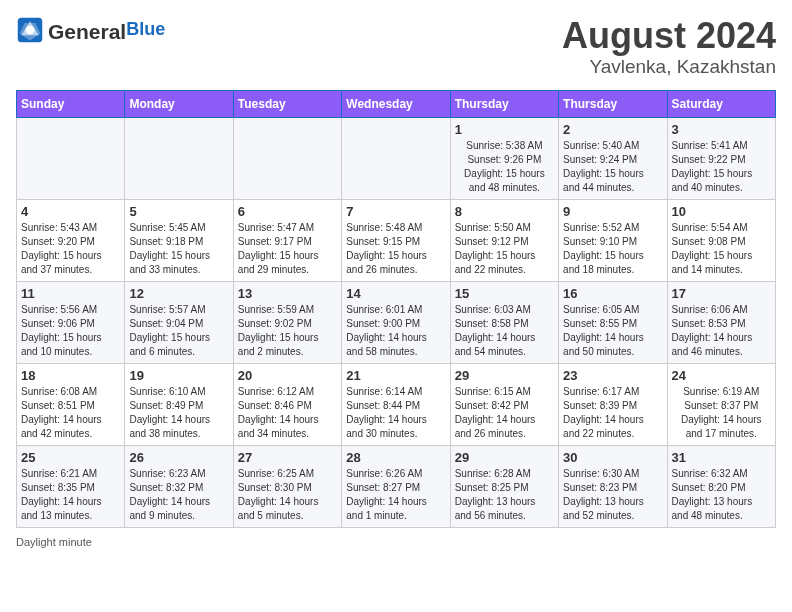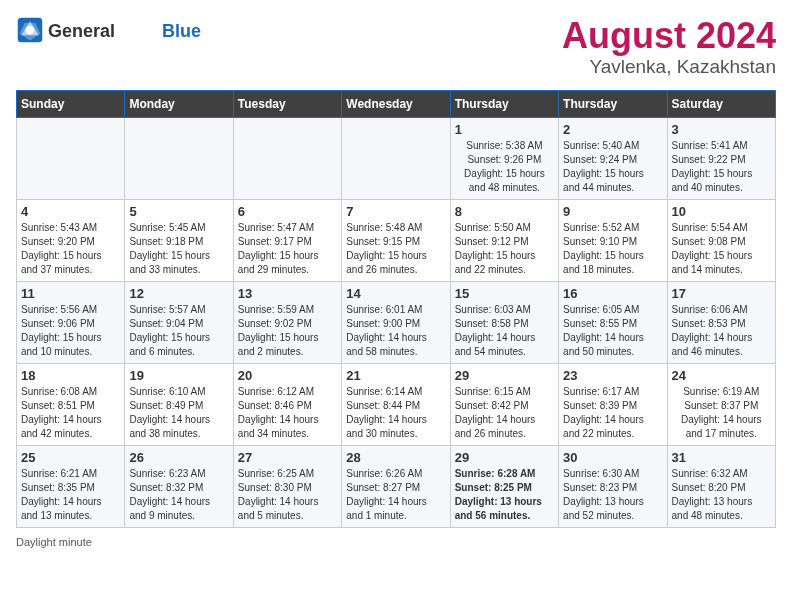--- a/index.html
+++ b/index.html
@@ -15,56 +15,55 @@
       justify-content: space-between;
       align-items: flex-start;
       margin-bottom: 12px;
     }
     .logo {
       display: flex;
       align-items: center;
       gap: 4px;
     }
     .logo-text-general {
-      font-size: 18px;
+      font-size: 21px;
       font-weight: bold;
       color: #333;
       line-height: 1.1;
     }
     .logo-text-blue {
       font-size: 18px;
       font-weight: bold;
       color: #1a6bbf;
       line-height: 1.1;
-      padding-left: 47px;
     }
     .logo-icon svg {
       width: 28px;
       height: 28px;
     }
     .title-area {
       text-align: right;
     }
     .month-year {
       font-size: 36px;
       font-weight: bold;
-      color: #be185d;
+      color: #404040;
       line-height: 1.1;
     }
     .location {
       font-size: 19px;
       color: #555;
     }
     .calendar-table {
       width: 100%;
       border-collapse: collapse;
       font-size: 11px;
     }
     .calendar-table thead tr th {
-      background: #404040;
+      background: #8b5cf6;
       color: #fff;
       padding: 6px 4px;
       text-align: left;
       font-size: 12px;
       border: 1px solid #1a6bbf;
       margin-left: 7px;
     }
     .calendar-table tbody tr td {
       border: 1px solid #ccc;
       vertical-align: top;
@@ -343,21 +342,21 @@
         </td>
         <td>
           <span class="day-number">28</span>
           <div class="day-info" style="white-space: pre-line;">Sunrise: 6:26 AM
 Sunset: 8:27 PM
 Daylight: 14 hours
 and 1 minute.</div>
         </td>
         <td>
           <span class="day-number">29</span>
-          <div class="day-info" style="white-space: pre-line; font-weight: bold;">Sunrise: 6:28 AM
+          <div class="day-info" style="white-space: pre-line;">Sunrise: 6:28 AM
 Sunset: 8:25 PM
 Daylight: 13 hours
 and 56 minutes.</div>
         </td>
         <td>
           <span class="day-number">30</span>
           <div class="day-info" style="white-space: pre-line;">Sunrise: 6:30 AM
 Sunset: 8:23 PM
 Daylight: 13 hours
 and 52 minutes.</div>

